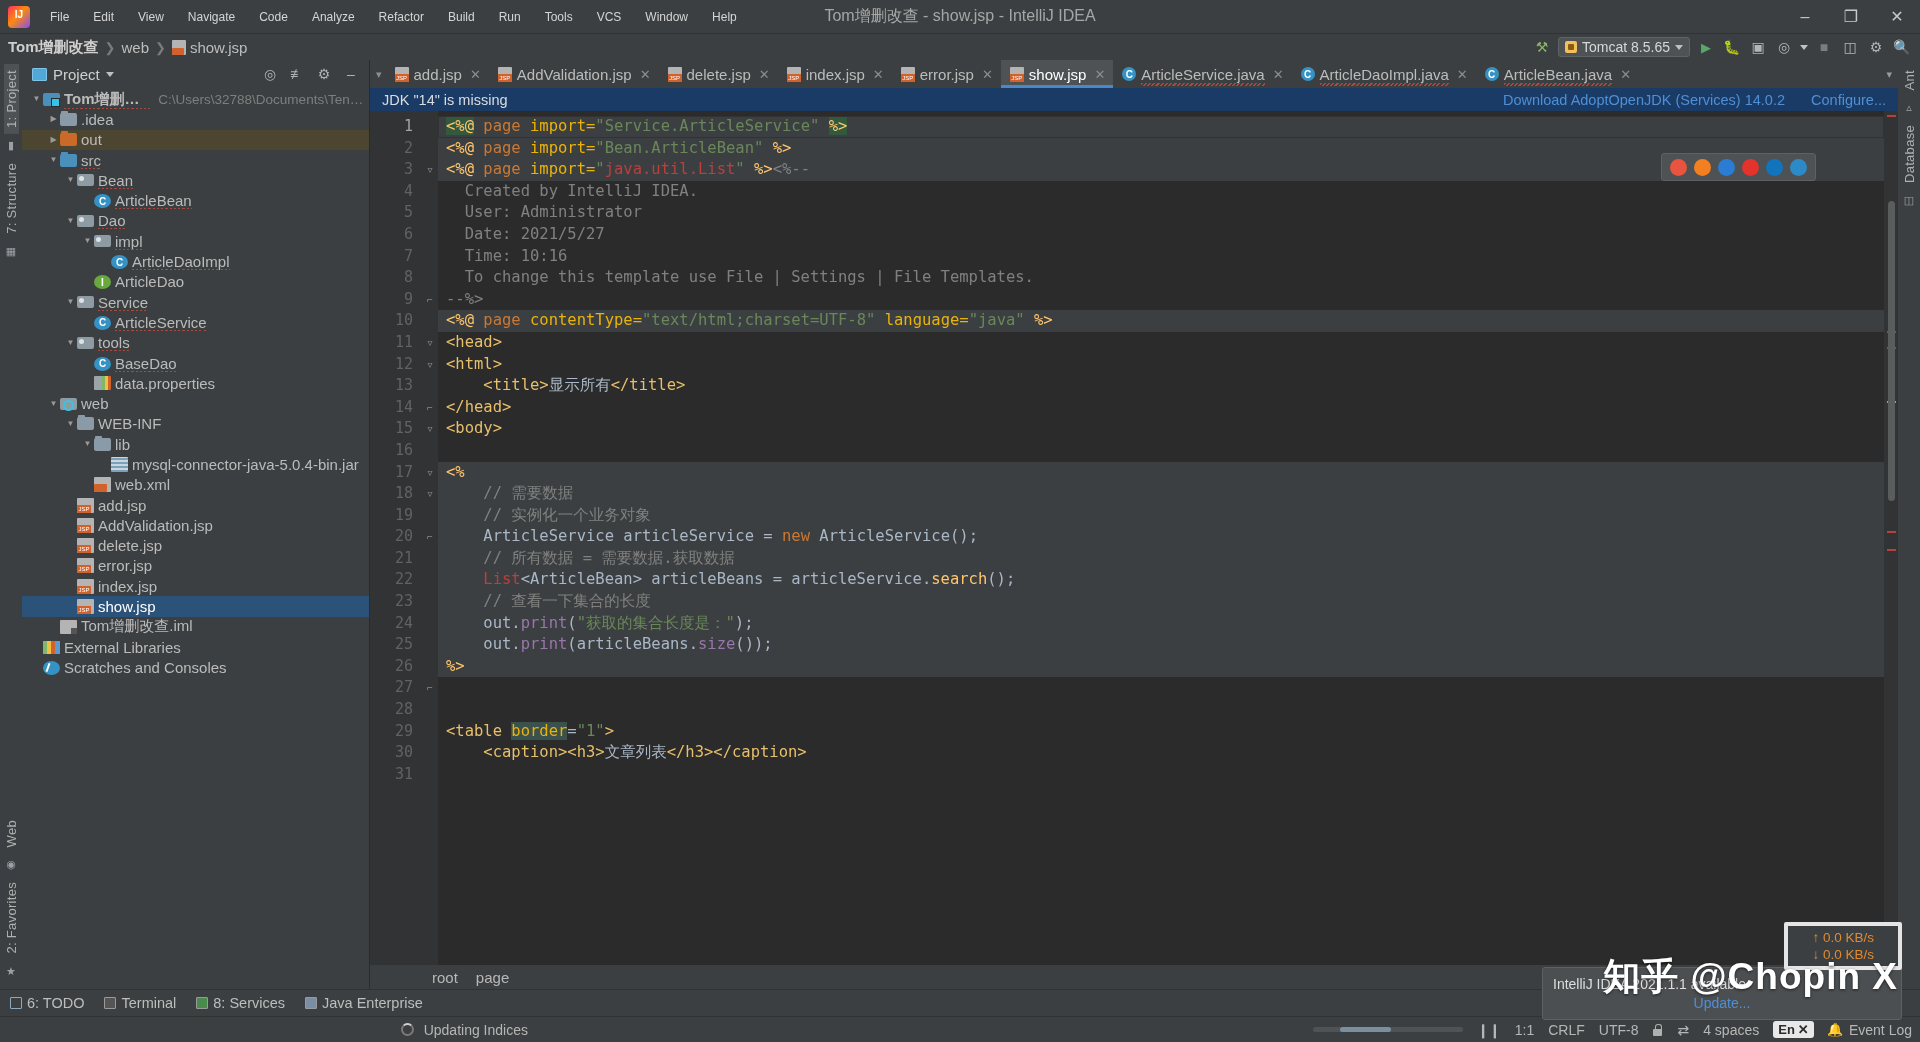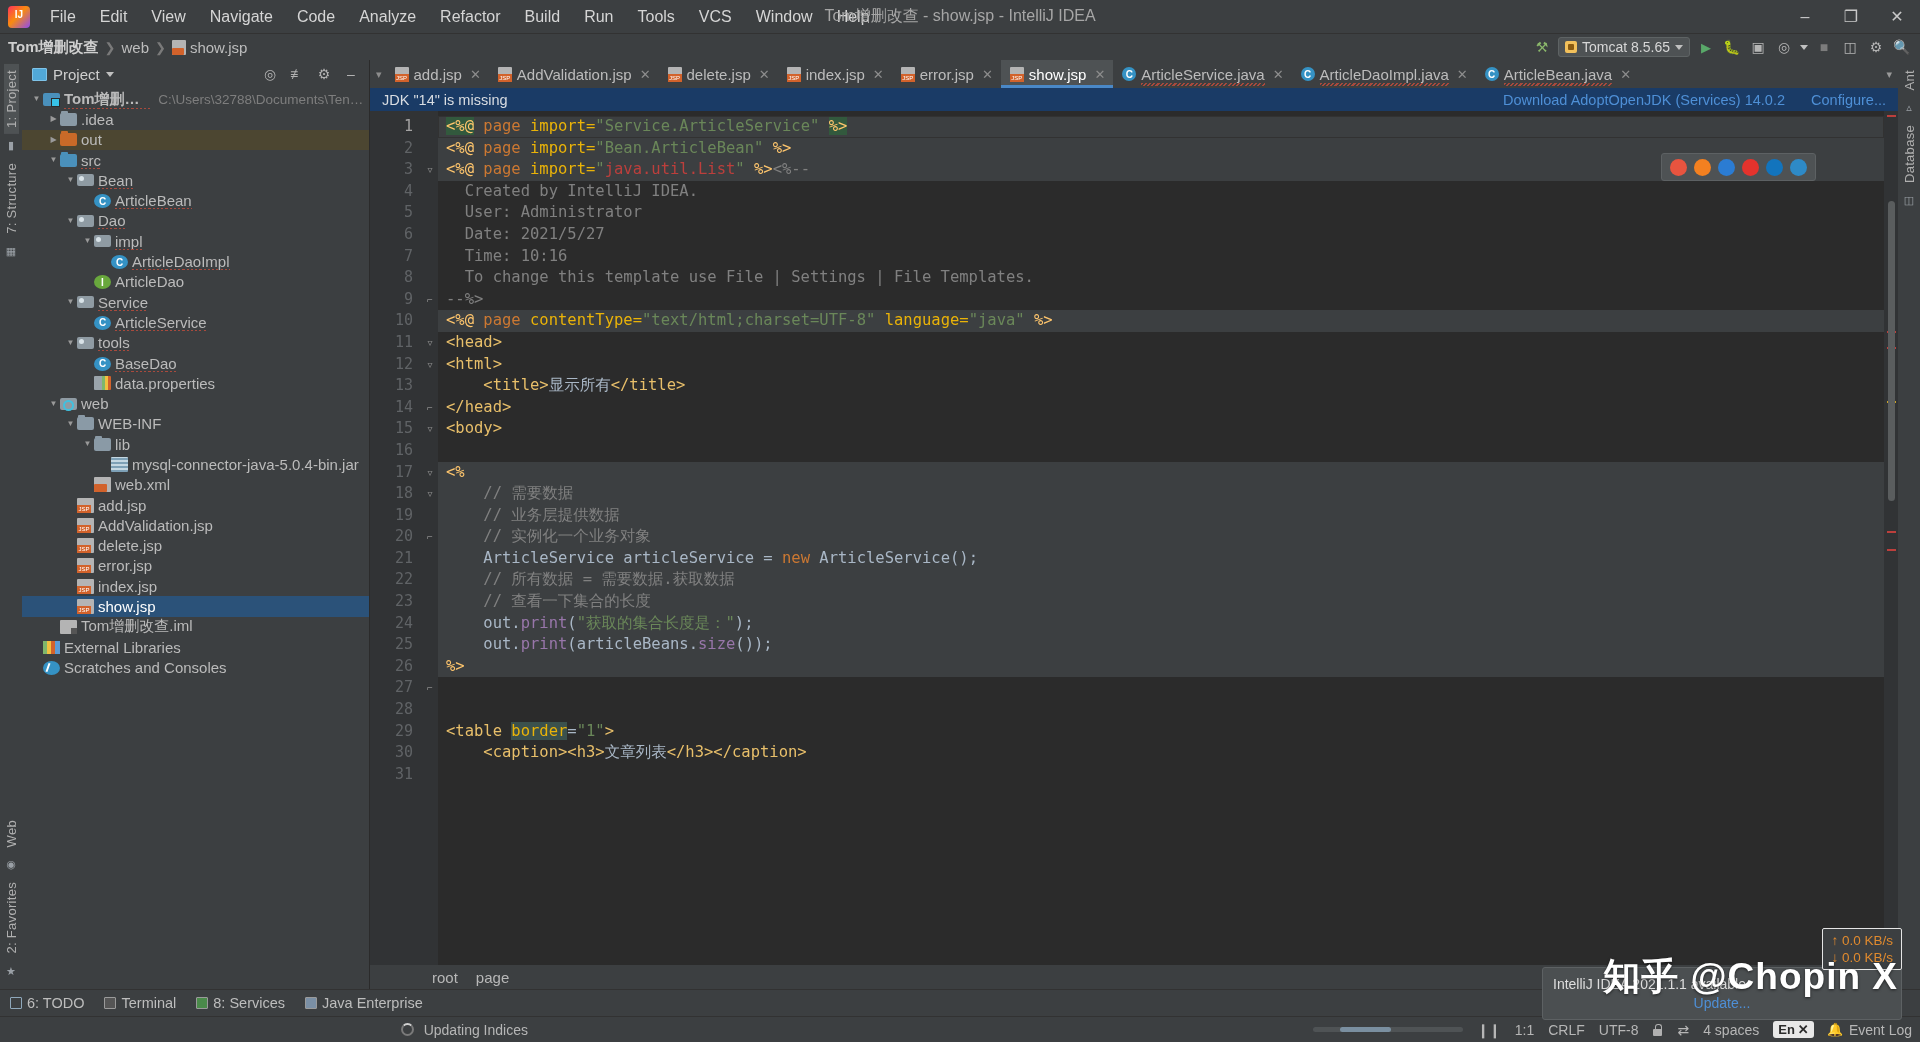--- a/index.html
+++ b/index.html
@@ -22,21 +22,21 @@
     width:22px;height:22px;margin:0 8px 0 8px;border-radius:4px;
     background:linear-gradient(135deg,#fe315d 0%,#f98b0f 45%,#8e4bf0 100%);
     position:relative;flex:0 0 22px;
   }
   .logo::after{
     content:"IJ";position:absolute;left:0;right:0;top:3px;text-align:center;
     font-size:10px;font-weight:bold;color:#fff;font-family:"Liberation Sans",sans-serif;
   }
   .menubar { display:flex; align-items:center; gap:0; }
   .menu-item {
-    padding:4px 12px; font-size:16px; color:#d5d5d5; cursor:default; line-height:20px;
+    padding:4px 12px; font-size:12px; color:#d5d5d5; cursor:default; line-height:20px;
   }
   .win-title {
     position:absolute; left:0; right:0; text-align:center; font-size:16px;
     color:#a6a6a6; pointer-events:none;
   }
   .win-btns { margin-left:auto; display:flex; align-items:center; z-index:3; }
   .win-btn { width:46px;height:34px;display:flex;align-items:center;justify-content:center;color:#c8c8c8;font-size:16px; }
 
   
   .navbar {
@@ -208,22 +208,22 @@
   
   .browsers {
     position:absolute; right:82px; top:42px; height:28px; background:#4e5254;
     border:1px solid #5d6163; border-radius:3px; display:flex; align-items:center;
     gap:7px; padding:0 8px; z-index:5;
   }
   .br { width:17px;height:17px;border-radius:50%; }
 
   
   .netpop {
-    position:absolute; right:18px; bottom:72px; background:#3c3f41; border:1px solid #e5e5e5;
-    border-radius:2px; padding:3px 8px; font-size:13.5px; color:#e08a2e; z-index:6; line-height:17px;
+    position:absolute; right:18px; bottom:72px; background:#3c3f41; border:4px solid #e5e5e5;
+    border-radius:2px; padding:3px 24px; font-size:13.5px; color:#e08a2e; z-index:6; line-height:17px;
   }
   
   .toast {
     position:absolute; right:18px; bottom:22px; width:360px; background:#4b4f51;
     border:1px solid #5d6163; border-radius:3px; z-index:4; padding:8px 10px;
     font-size:14px; color:#c7c7c7;
   }
   .toast .t1{color:#dedede;}
   .toast .t2{color:#4e8fd6;margin-top:3px;text-align:center;}
   
@@ -662,24 +662,24 @@
             <div class="cl"><span class="k-cmt">--%&gt;</span></div>
             <div class="cl" style="background: rgb(60, 63, 65);"><span class="k-dir">&lt;%@</span> <span class="k-kw">page</span> <span class="k-attr">contentType=</span><span class="k-str">"text/html;charset=UTF-8"</span> <span class="k-attr">language=</span><span class="k-str">"java"</span> <span class="k-dir">%&gt;</span></div>
             <div class="cl"><span class="k-tag">&lt;head&gt;</span></div>
             <div class="cl"><span class="k-tag">&lt;html&gt;</span></div>
             <div class="cl">    <span class="k-tag">&lt;title&gt;</span><span class="k-txt">显示所有</span><span class="k-tag">&lt;/title&gt;</span></div>
             <div class="cl"><span class="k-tag">&lt;/head&gt;</span></div>
             <div class="cl"><span class="k-tag">&lt;body&gt;</span></div>
             <div class="cl">&nbsp;</div>
             <div class="cl" style="background: rgb(60, 63, 65);"><span class="k-dir">&lt;%</span></div>
             <div class="cl" style="background: rgb(60, 63, 65);"><span class="k-cmt">    // 需要数据</span></div>
-            <div class="cl" style="background: rgb(60, 63, 65);"><span class="k-cmt">    // 业务层提供数据</span></div>
             <div class="cl" style="background: rgb(60, 63, 65);"><span class="k-cmt">    // 实例化一个业务对象</span></div>
             <div class="cl" style="background: rgb(60, 63, 65);">    <span class="k-cls">ArticleService</span> articleService = <span class="k-kw">new</span> <span class="k-cls">ArticleService</span>();</div>
             <div class="cl" style="background: rgb(60, 63, 65);"><span class="k-cmt">    // 所有数据 = 需要数据.获取数据</span></div>
+            <div class="cl" style="background: rgb(60, 63, 65);">    <span class="k-err">List</span>&lt;<span class="k-cls">ArticleBean</span>&gt; articleBeans = articleService.<span class="k-meth">search</span>();</div>
             <div class="cl" style="background: rgb(60, 63, 65);"><span class="k-cmt">    // 查看一下集合的长度</span></div>
             <div class="cl" style="background: rgb(60, 63, 65);">    out.<span class="k-field">print</span>(<span class="k-str">"获取的集合长度是："</span>);</div>
             <div class="cl" style="background: rgb(60, 63, 65);">    out.<span class="k-field">print</span>(articleBeans.<span class="k-field">size</span>());</div>
             <div class="cl" style="background: rgb(60, 63, 65);"><span class="k-dir">%&gt;</span></div>
             <div class="cl">&nbsp;</div>
             <div class="cl">&nbsp;</div>
             <div class="cl"><span class="k-tag">&lt;table</span> <span class="ident-hl k-attr">border</span>=<span class="k-str">"1"</span><span class="k-tag">&gt;</span></div>
             <div class="cl">    <span class="k-tag">&lt;caption&gt;&lt;h3&gt;</span><span class="k-txt">文章列表</span><span class="k-tag">&lt;/h3&gt;&lt;/caption&gt;</span></div>
             <div class="caretline" style="top: 5px;"></div>
           </div>

